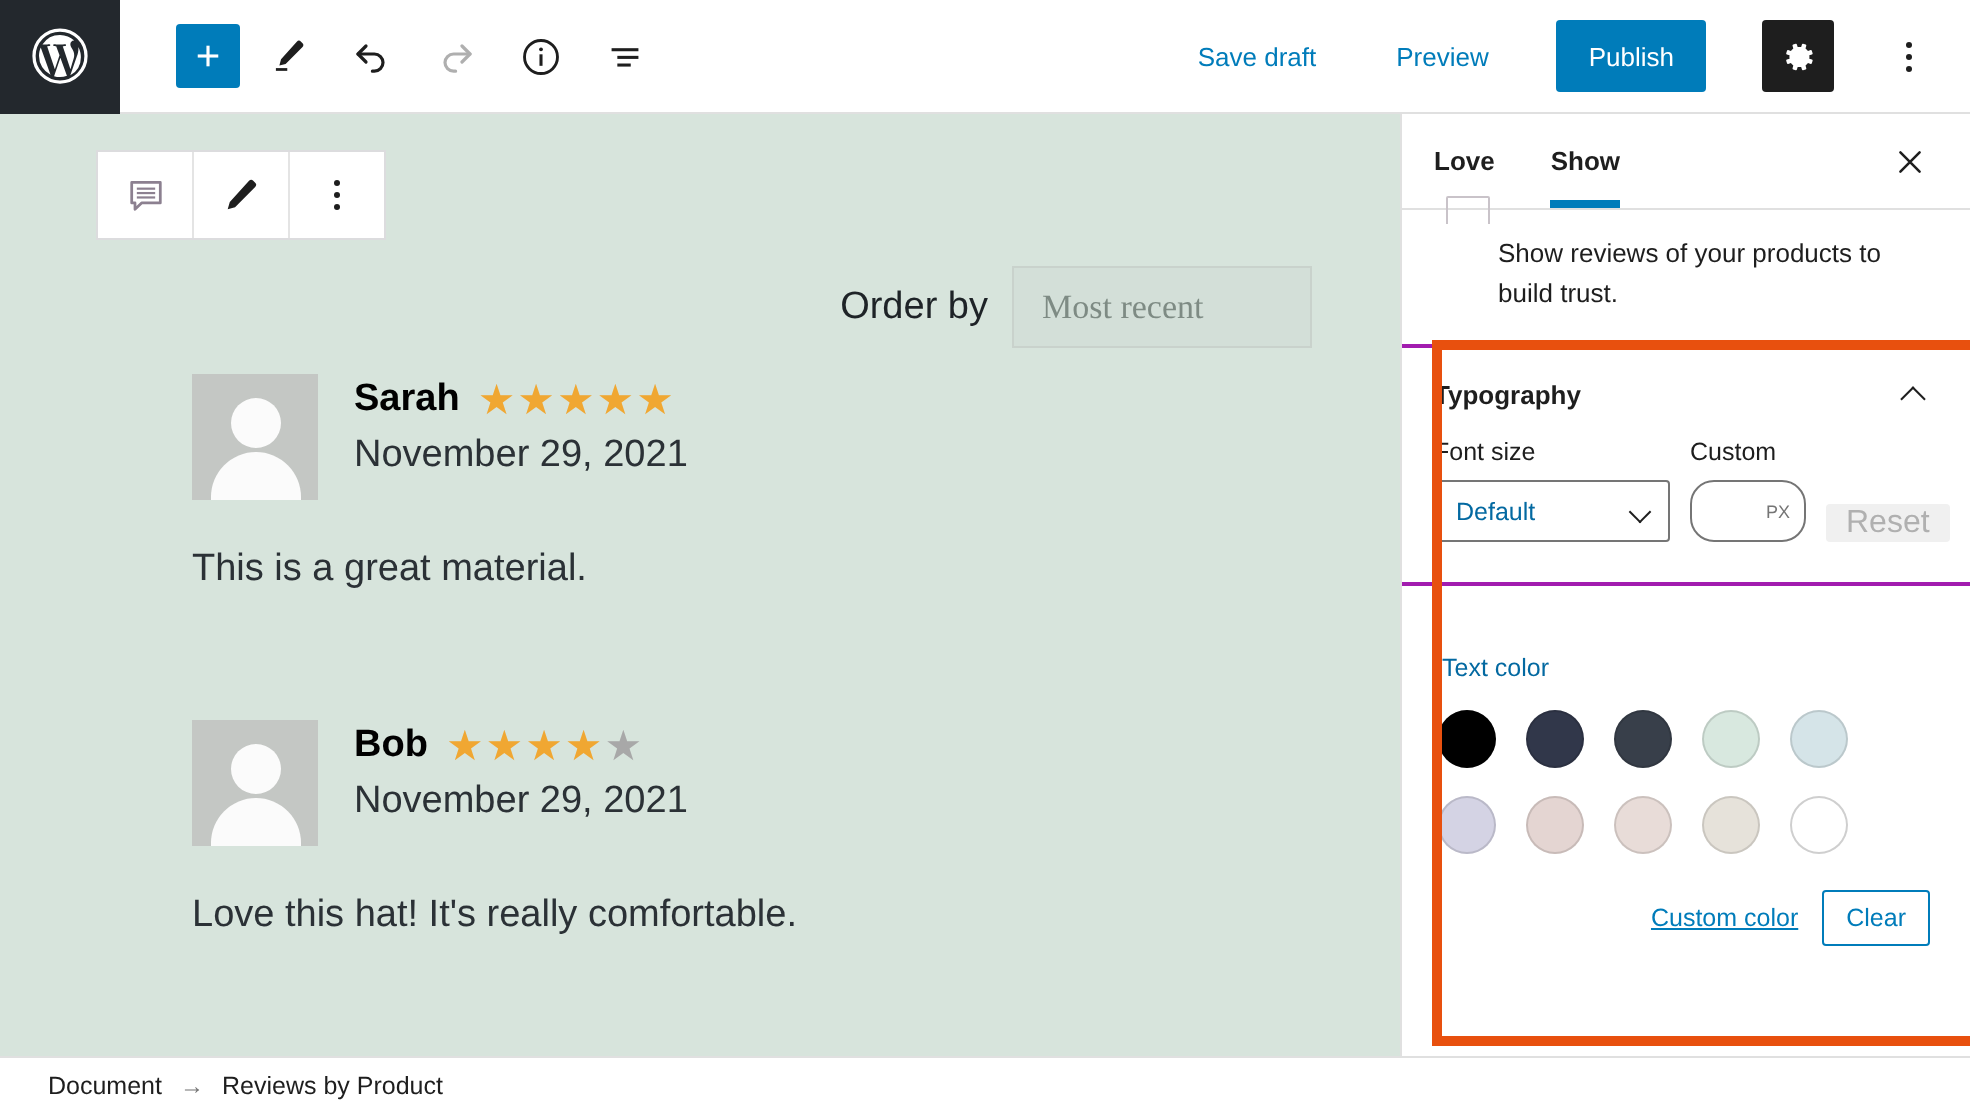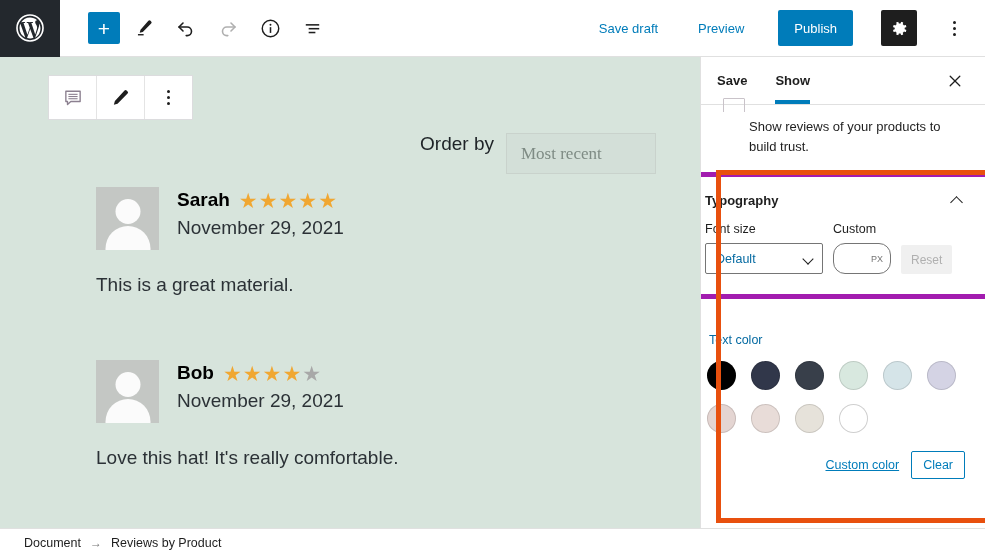--- a/index.html
+++ b/index.html
@@ -126,21 +126,21 @@
     display: flex; align-items: center; justify-content: center;
     border-right: 1px solid #e4e4e4;
     cursor: pointer;
   }
   .bt-item:last-child { border-right: none; }
 
   
   .orderby-row {
     position: absolute;
     right: 44px; top: 76px;
-    display: flex; gap: 12px;
+    display: flex; align-items: center; gap: 12px;
   }
   .orderby-label {
     font-size: 19px; color: #1e2327;
     font-family: "Liberation Sans", sans-serif;
   }
   .orderby-select {
     width: 150px; height: 41px;
     border: 1px solid #c9d2cc;
     background: #d3dfd8;
     display: flex; align-items: center;
@@ -274,22 +274,22 @@
     position: absolute;
     left: 15px; top: 113px;
     width: 277px; height: 353px;
     border: 5px solid #e8500e;
     box-sizing: border-box;
     pointer-events: none;
     z-index: 5;
   }
 
   .panel {
-    border-top: 5px solid #a21caf;
-    padding: 16px 20px 20px 4px;
+    border-top: 2px solid #a21caf;
+    padding: 16px 20px 20px 16px;
   }
   .panel-head {
     display: flex; align-items: center; justify-content: space-between;
     cursor: pointer;
   }
   .panel-title {
     font-size: 13px; font-weight: bold; color: #1e1e1e;
     font-family: "Liberation Sans", sans-serif;
   }
   .chev {
@@ -342,26 +342,26 @@
     border: 1px solid #757575;
     border-radius: 12px;
     background: #fff;
     display:flex; align-items:center; justify-content:flex-end;
     padding-right: 7px;
     box-sizing: border-box;
     font-size: 9px; color: #757575;
     font-family: "Liberation Sans", sans-serif;
   }
   .reset-btn {
-    height: 29px;
+    height: 19px;
     padding: 0 10px;
     border: none; border-radius: 2px;
     background: #f0f0f0;
     color: #b0b0b0;
-    font-size: 12px;
+    font-size: 16px;
     cursor: default;
     font-family: "Liberation Sans", sans-serif;
   }
 
   .subfield-label {
     font-size: 12.5px; color: #0369a1;
     margin: 18px 0 14px 4px;
     font-family: "Liberation Sans", sans-serif;
   }
   .swatches {
@@ -571,21 +571,21 @@
         <div class="rv-date">November 29, 2021</div>
       </div>
     </div>
     <div class="rv-body">Love this hat! It's really comfortable.</div>
   </div>
 </div>
 
 <div class="sidebar">
 
   <div class="sb-tabs">
-    <button class="sb-tab">Save</button>
+    <button class="sb-tab">Love</button>
     <button class="sb-tab active">Show</button>
     <button class="sb-close">
       <svg width="16" height="16" viewBox="0 0 20 20">
         <path d="M4 4l12 12M16 4L4 16" stroke="#1e1e1e" stroke-width="1.6" stroke-linecap="round"></path>
       </svg>
     </button>
   </div>
 
   <div class="sb-scrollarea">
     <div class="sb-cut-icon">

